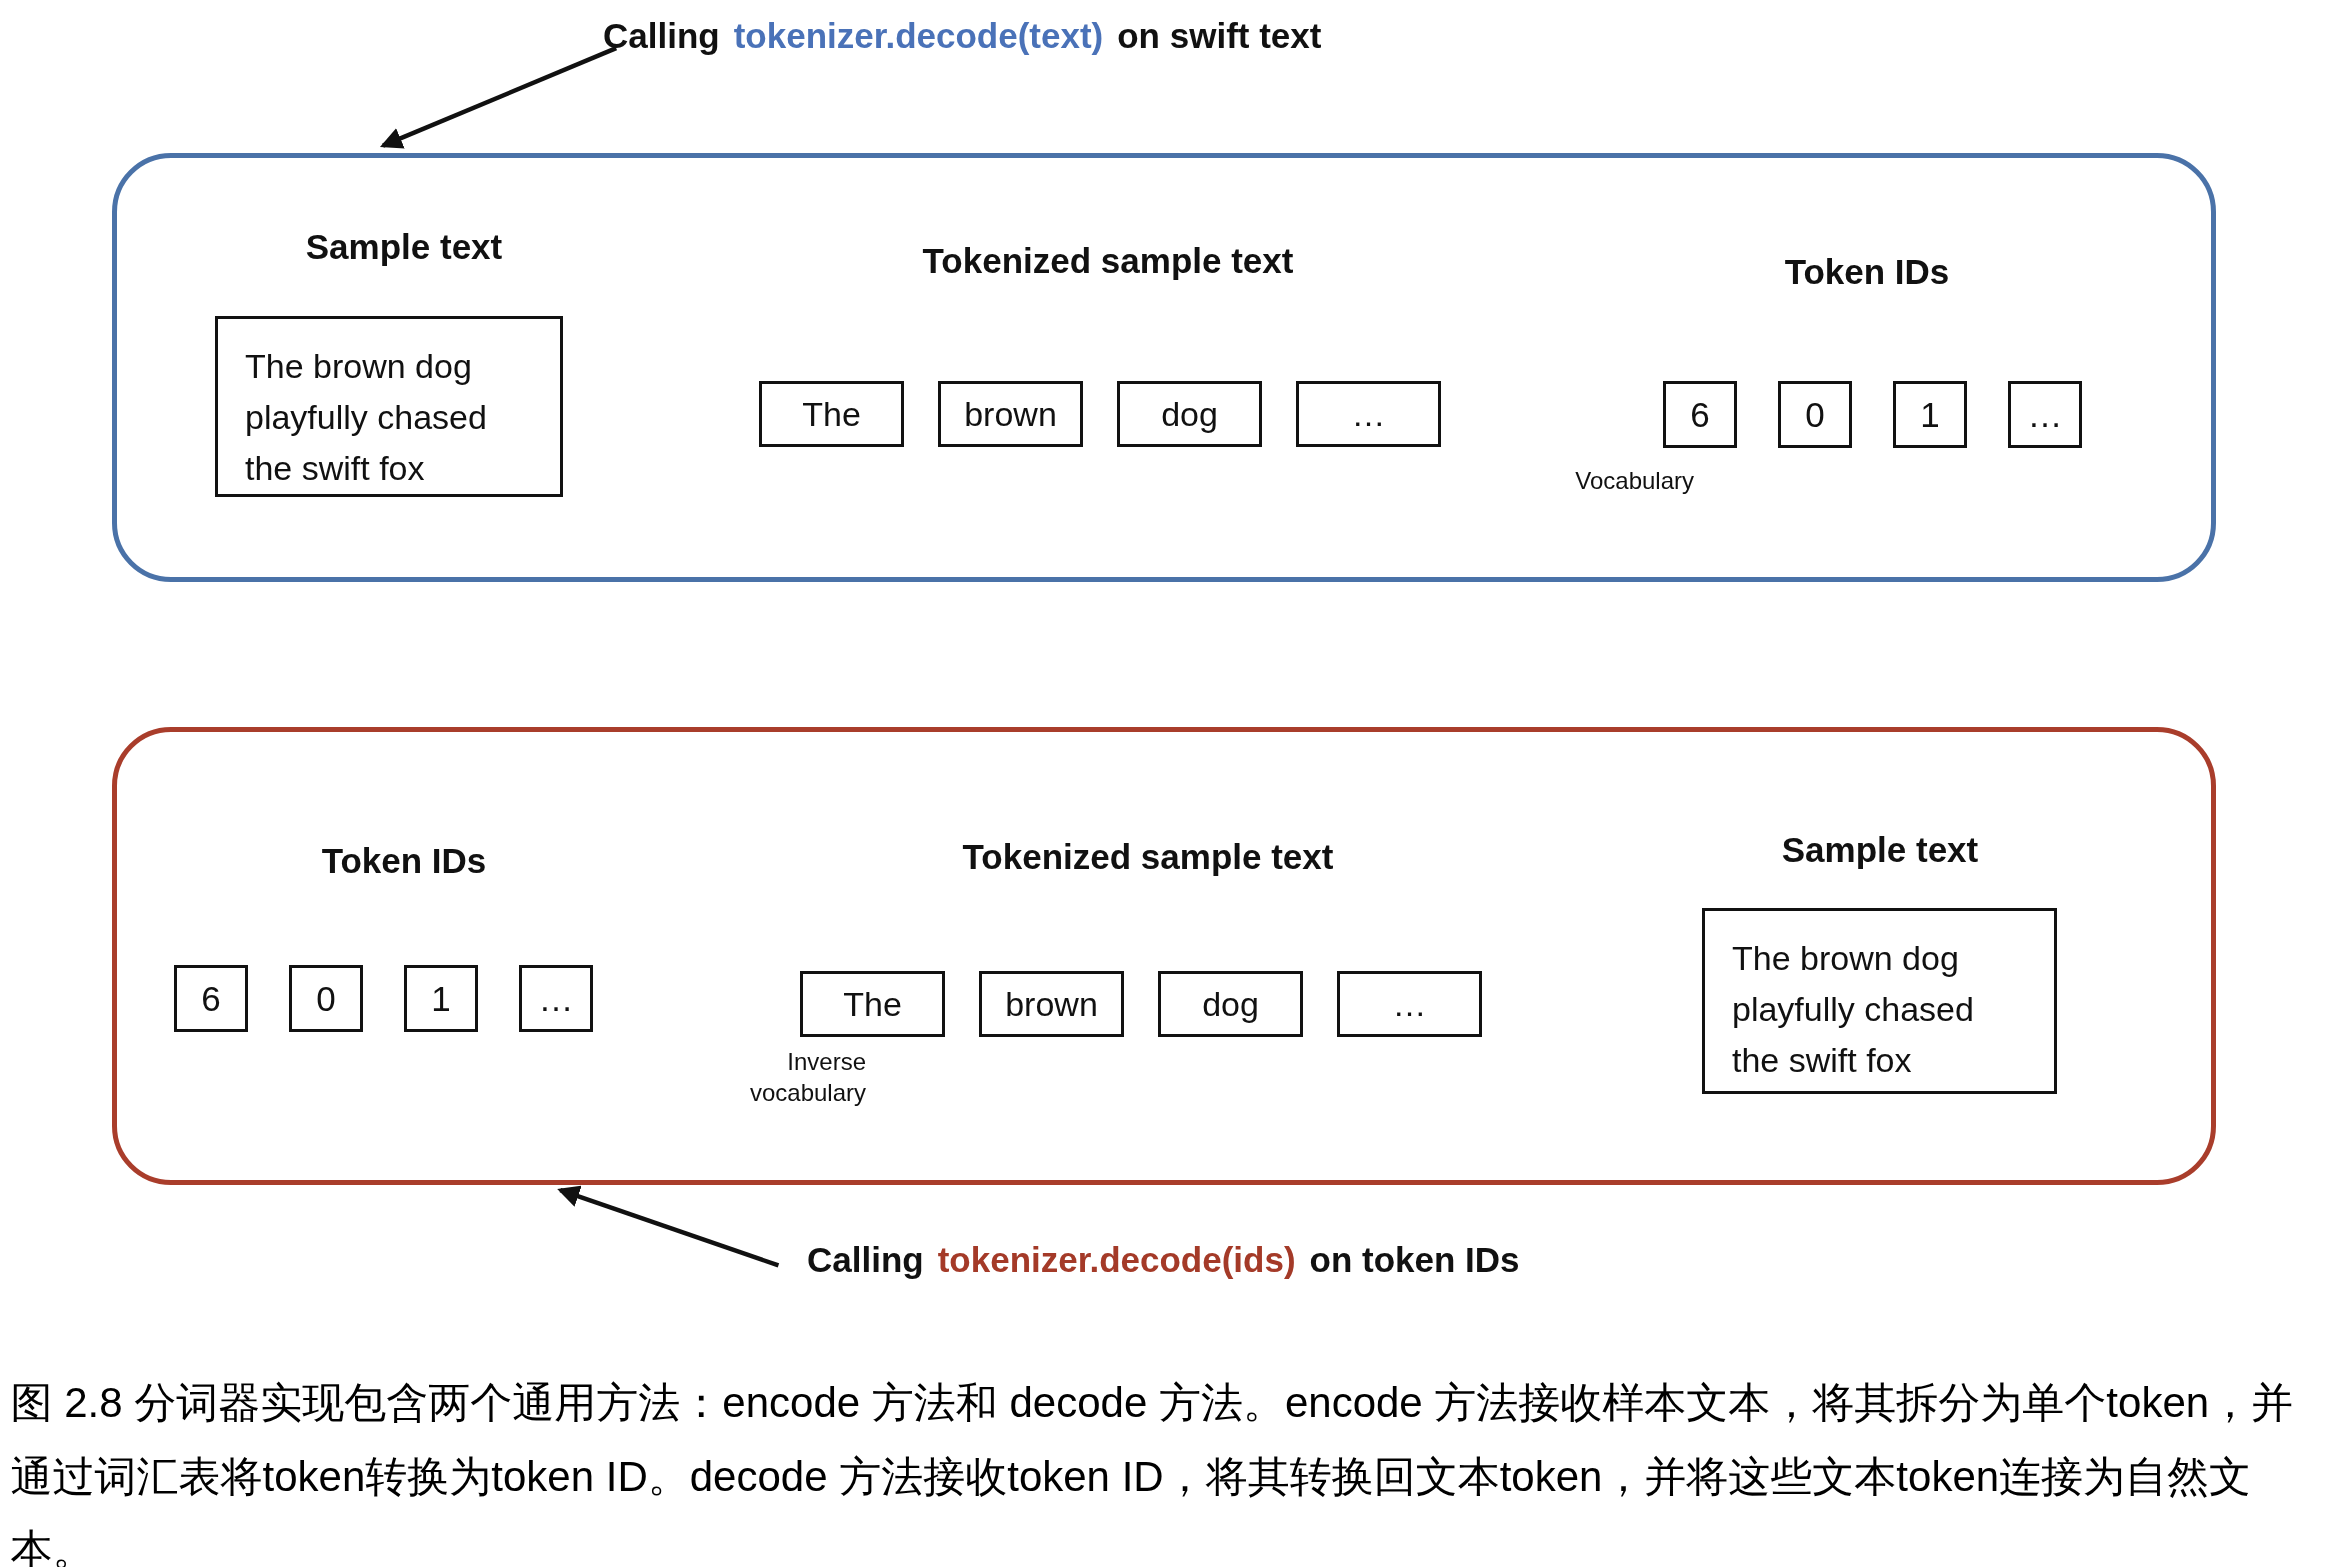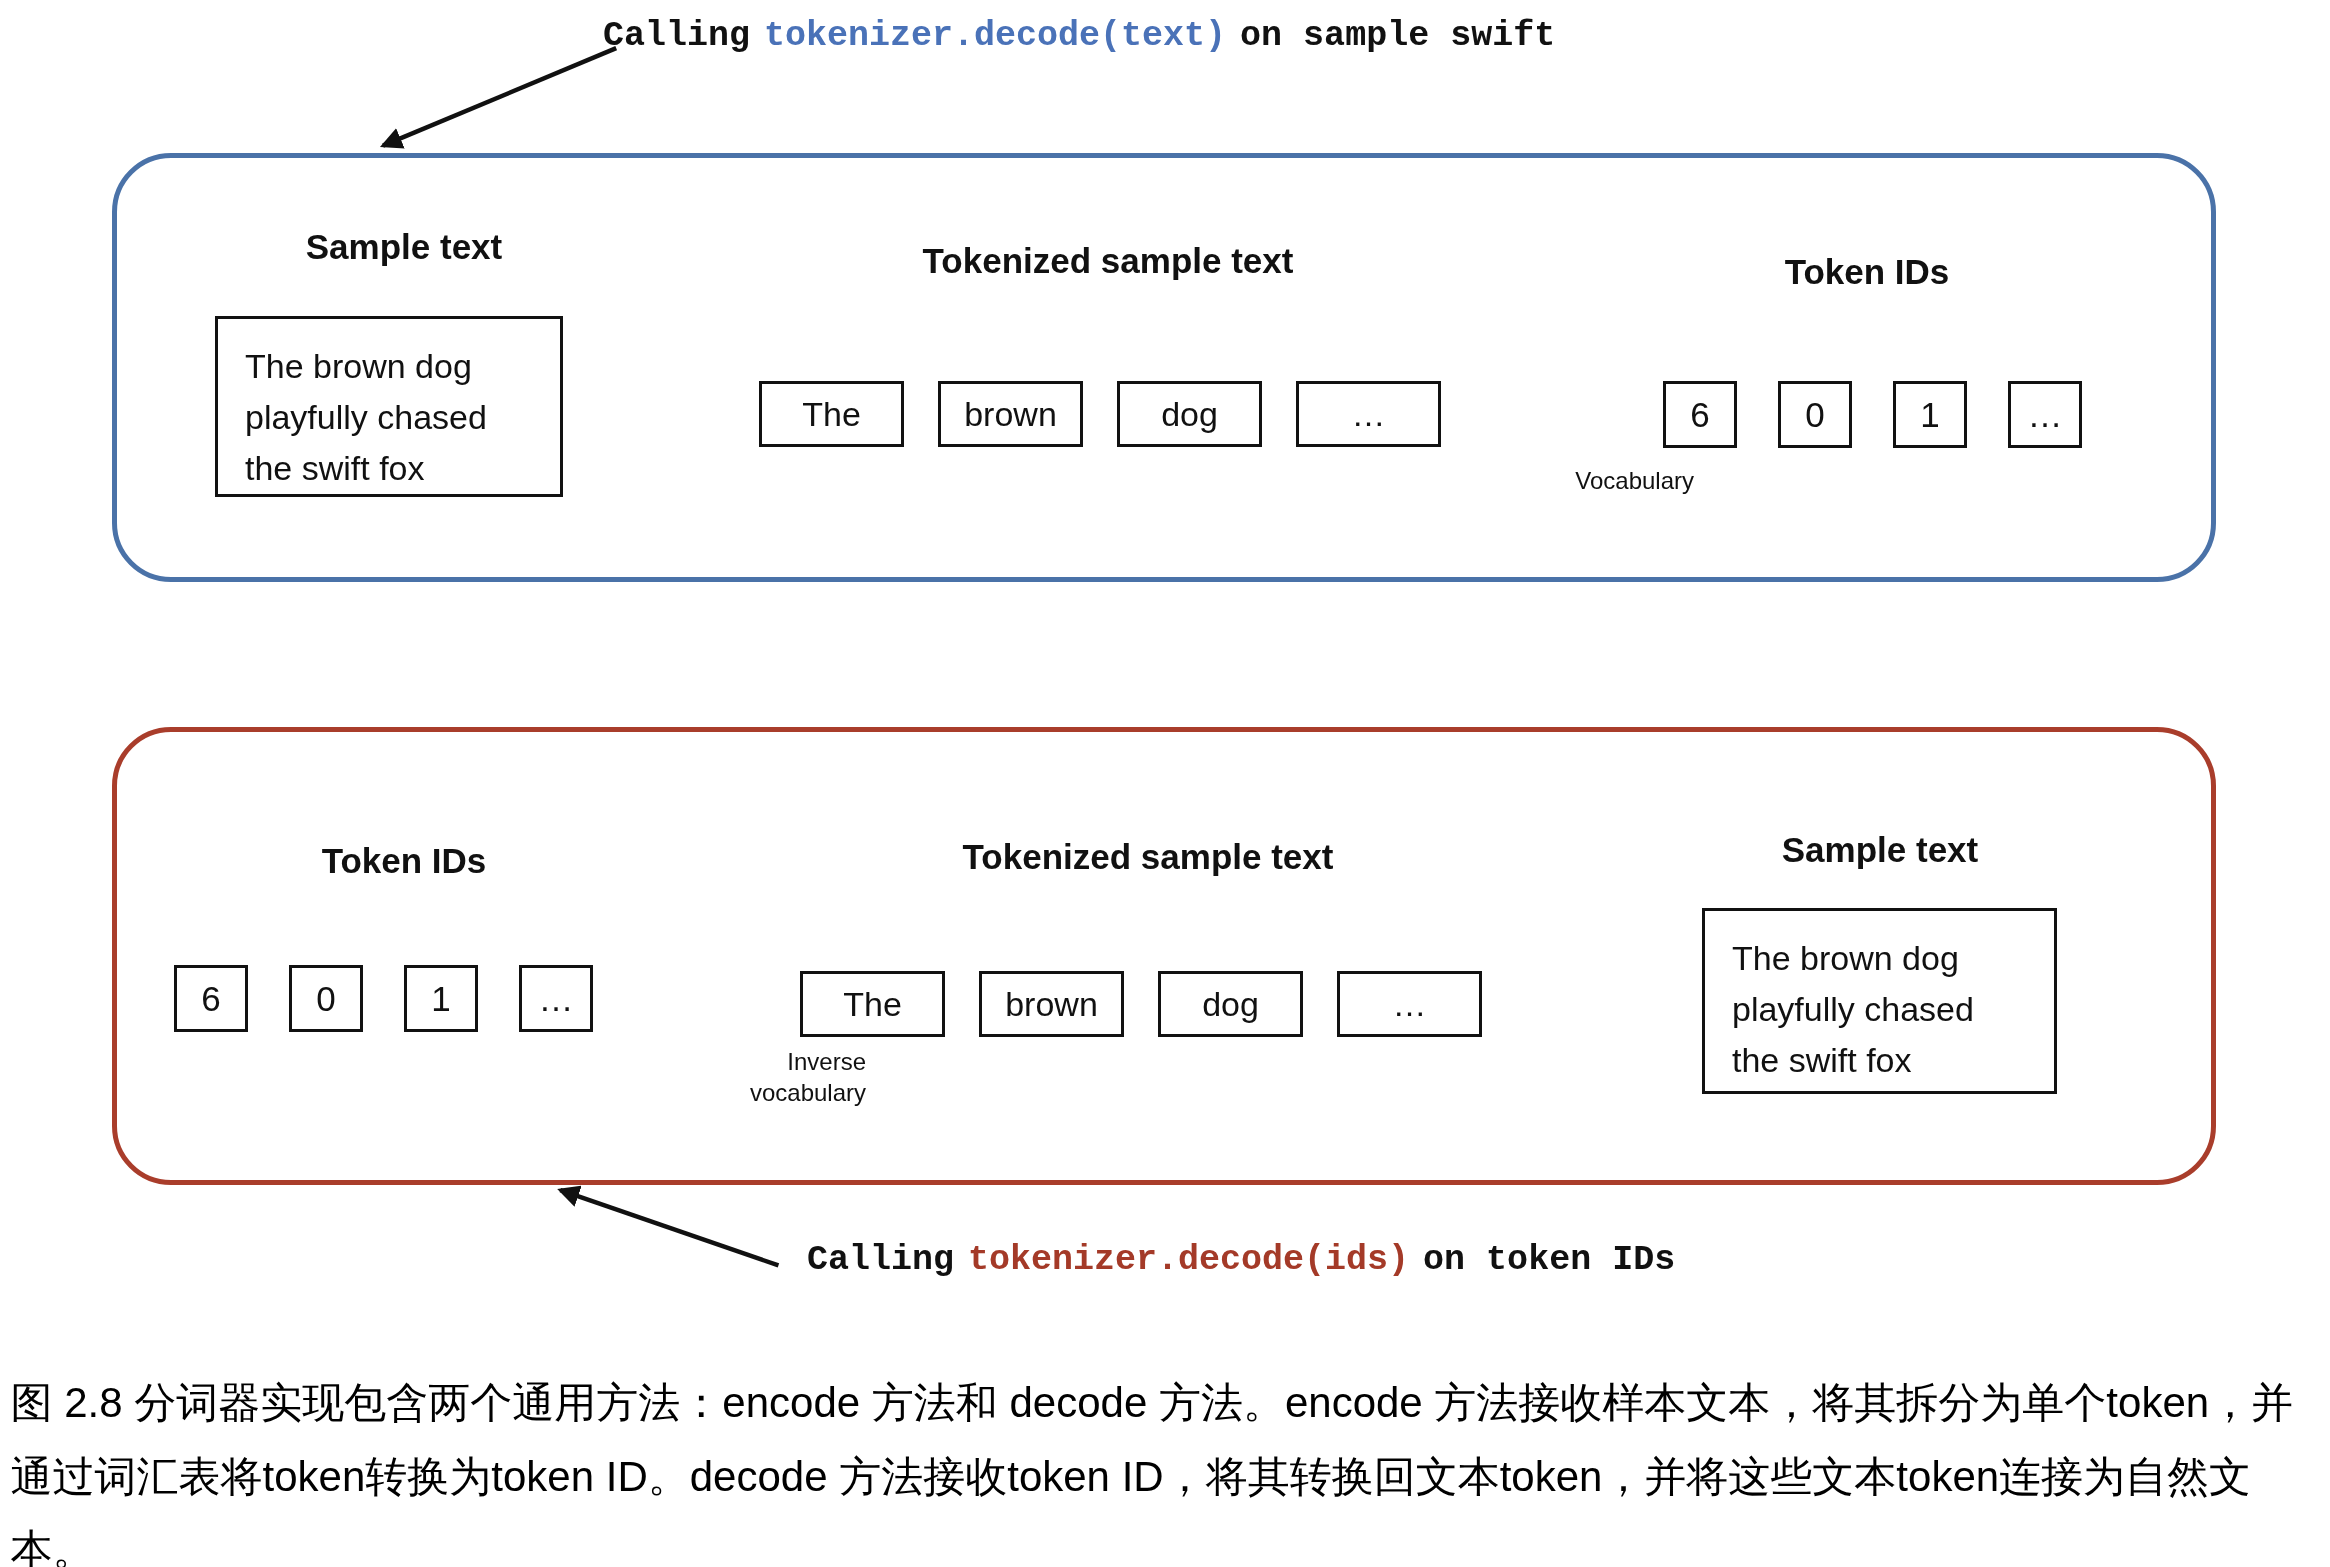--- a/index.html
+++ b/index.html
@@ -19,21 +19,20 @@
     pointer-events: none;
   }
   .annotation {
     position: absolute;
     display: flex;
     gap: 14px;
     font-weight: bold;
     font-size: 35px;
     white-space: nowrap;
     align-items: baseline;
-    font-family: Liberation Mono, monospace;
   }
   .code-blue { color: var(--code-blue, #4a72b8); }
   .code-red  { color: var(--code-red, #a43a28); }
   .panel {
     position: absolute;
     border-radius: 59px;
     background: #ffffff;
   }
   .panel-blue { border: 5.3px solid var(--blue-accent, #4a72a8); }
   .panel-red  { border: 5.3px solid var(--red-accent, #a93d2b); }
@@ -100,21 +99,21 @@
     <line x1="688" y1="467" x2="798" y2="467" stroke="#111111" stroke-width="8" marker-end="url(#ah)"></line>
     <line x1="1684" y1="467" x2="1795" y2="467" stroke="#111111" stroke-width="8" marker-end="url(#ah)"></line>
     <line x1="740" y1="1129" x2="845" y2="1129" stroke="#111111" stroke-width="8" marker-end="url(#ah)"></line>
     <line x1="1738" y1="1129" x2="1843" y2="1129" stroke="#111111" stroke-width="8" marker-end="url(#ah)"></line>
     <line x1="878" y1="1427" x2="632" y2="1342" stroke="#111111" stroke-width="5" marker-end="url(#ah)"></line>
   </svg>
 
   <div class="annotation" style="left:603px; top:16px;">
     <span>Calling</span>
     <span class="code-blue">tokenizer.decode(text)</span>
-    <span>on sample swift</span>
+    <span>on swift text</span>
   </div>
 
   <div class="panel panel-blue" style="left:112px; top:153px; width:2094px; height:419px;"></div>
 
   <div class="heading" style="left:209px; top:227px; width:390px;">Sample text</div>
   <div class="sample-box" style="left:215px; top:316px; width:348px; height:181px;">
     <div>The brown dog</div>
     <div>playfully chased</div>
     <div>the swift fox</div>
   </div>

